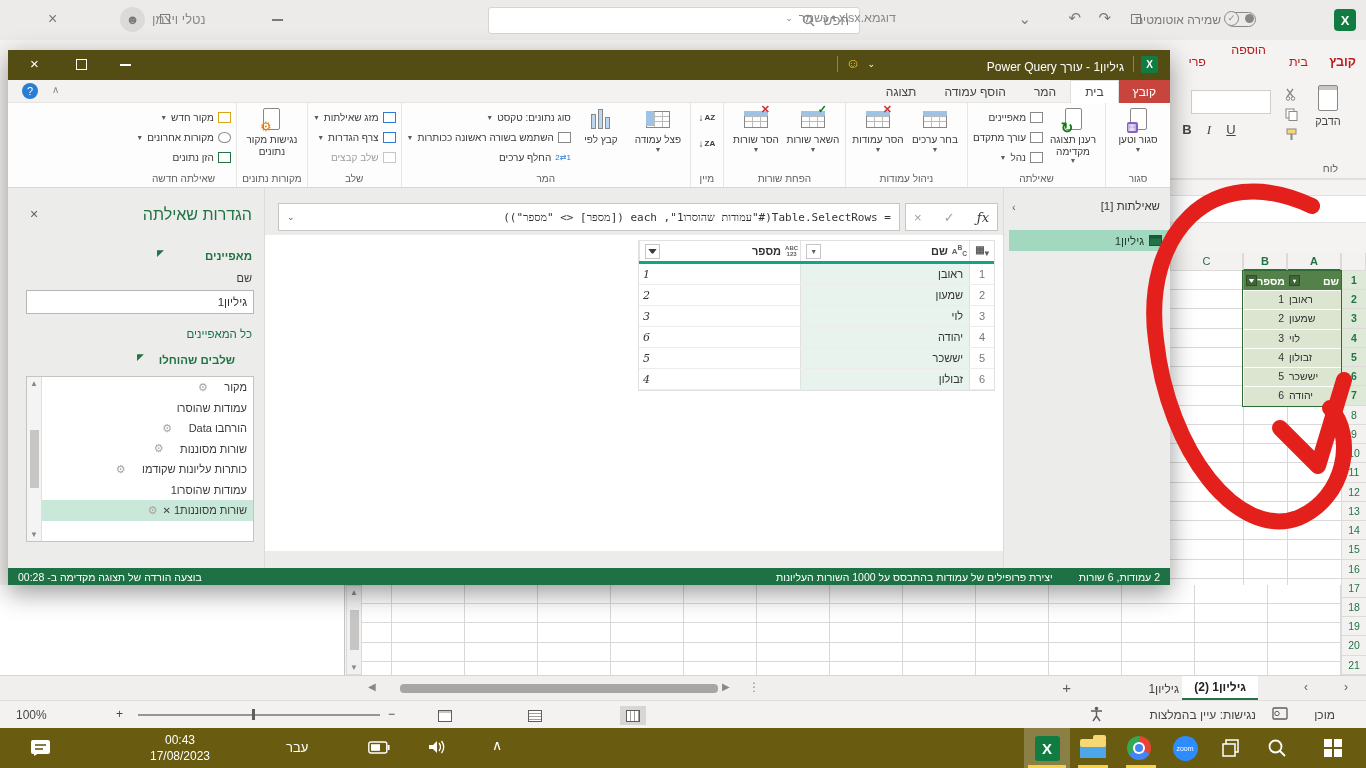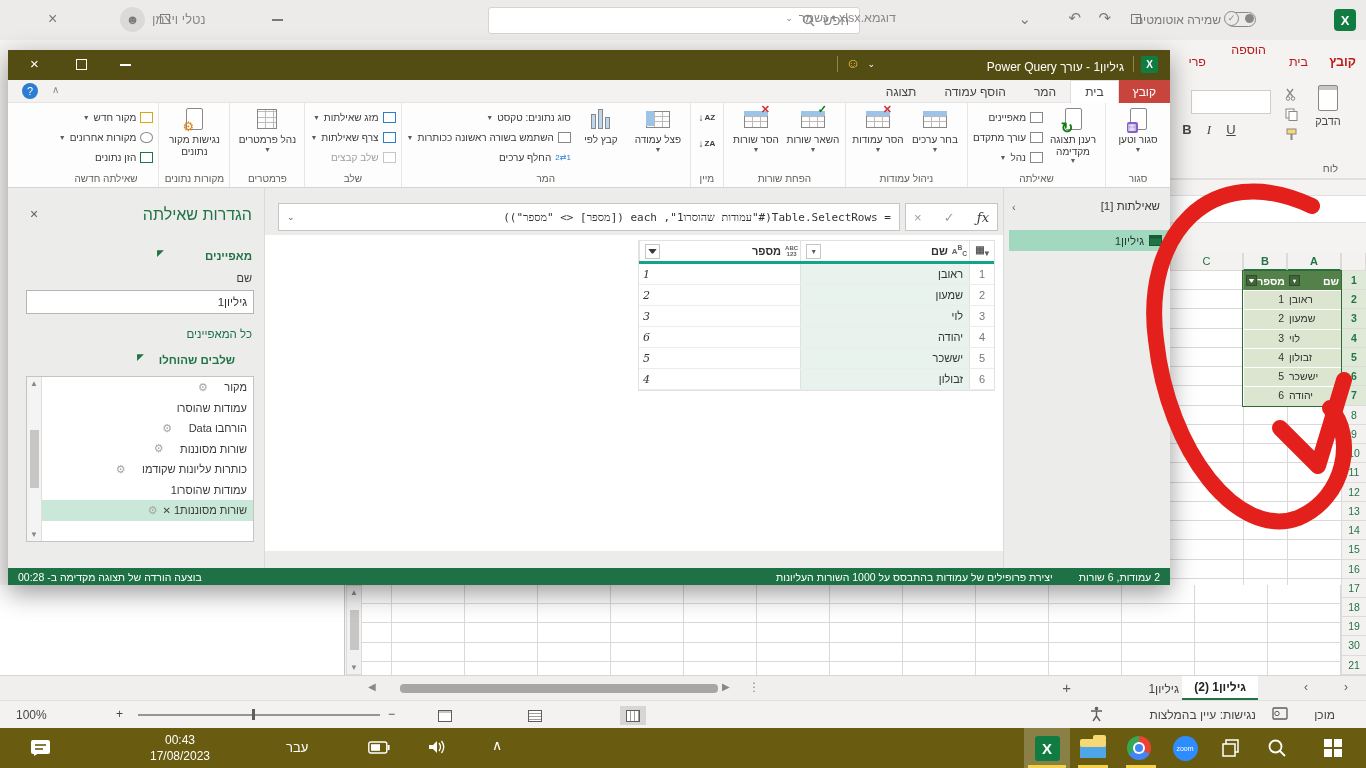--- a/index.html
+++ b/index.html
@@ -214,21 +214,21 @@
       <div class="rh">10</div>
       <div class="rh">11</div>
       <div class="rh">12</div>
       <div class="rh">13</div>
       <div class="rh">14</div>
       <div class="rh">15</div>
       <div class="rh">16</div>
       <div class="rh">17</div>
       <div class="rh">18</div>
       <div class="rh">19</div>
-      <div class="rh">30</div>
+      <div class="rh">20</div>
       <div class="rh">21</div>
     </div>
   <div id="shtable">
     <div class="shhead">
       <div class="hcell" style="width:44px">
         <span class="fbox">
             <span class="funnel" style="background:#fff;width:6px;height:4px"></span>
           </span>
         <span>מספר</span>
       </div>
@@ -563,42 +563,30 @@
     <div class="rgroup">
       <div class="rbody">
           <div class="smallcol">
         <div class="smallbtn">
               <span class="mini" style="border-color:#2b7cd3"></span>
               <span>מזג שאילתות</span>
               <span class="car">▼</span>
             </div>
         <div class="smallbtn">
               <span class="mini" style="border-color:#2b7cd3"></span>
-              <span>צרף שאילתות</span>
+              <span>צרף הגדרות</span>
               <span class="car">▼</span>
             </div>
         <div class="smallbtn dis">
               <span class="mini" style="border-color:#c8c6c4"></span>
               <span>שלב קבצים</span>
             </div>
       </div>
         </div>
       <div class="glabel">שלב</div>
-    </div>
-    <div class="rgroup">
-      <div class="rbody">
-          <div class="bigbtn" style="width:64px">
-        <div class="bicon">
-              <span class="igrid" style="width:20px;height:20px"></span>
-            </div>
-        <span>נהל פרמטרים</span>
-            <span class="car">▼</span>
-          </div>
-        </div>
-      <div class="glabel">פרמטרים</div>
     </div>
     <div class="rgroup">
       <div class="rbody">
           <div class="bigbtn" style="width:60px">
         <div class="bicon">
               <span class="ipage">
                 <span class="acc" style="color:#e08214;background:transparent;font-size:13px">⚙</span>
               </span>
             </div>
         <span>נגישות מקור נתונים</span>

